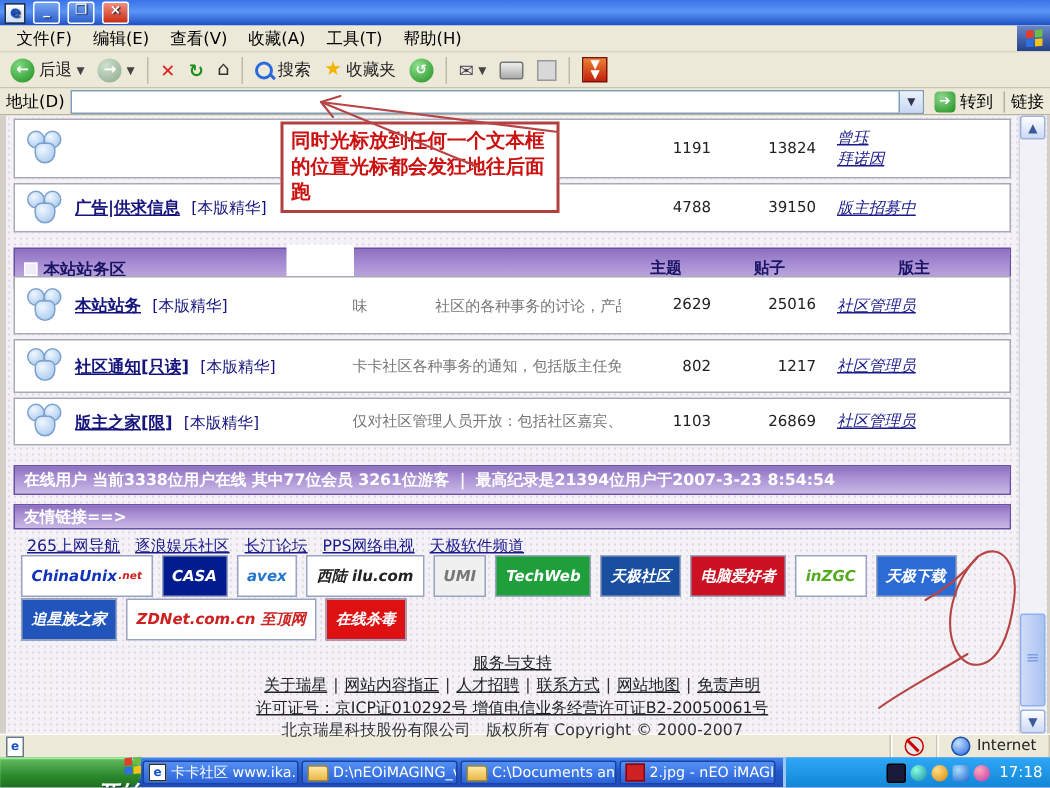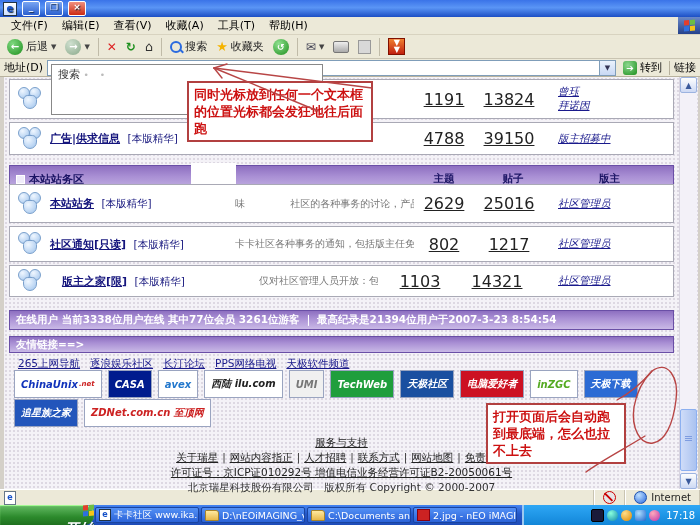--- a/index.html
+++ b/index.html
@@ -71,21 +71,21 @@
 
   
   .content{flex:1;position:relative;background:#f4f2f7;
     background-image:radial-gradient(#ddd8e2 0.8px,transparent 1px);background-size:4px 4px;
     border-left:4px solid #d4d0c8;border-right:2px solid #d4d0c8;box-sizing:border-box;}
   .row,.pbar{position:absolute;left:5px;right:24px;box-sizing:border-box;}
   .row{background:#fff;border:1px solid #a9a9b5;display:flex;align-items:center;}
   .cell-icon{width:40px;display:flex;justify-content:center;flex:none;}
   .cell-title{width:185px;flex:none;}
   .cell-desc{flex:1;color:#777;font-size:10px;overflow:hidden;white-space:nowrap;}
-  .cell-num{width:60px;flex:none;text-align:center;font-size:16px;color:#222;text-decoration:underline;}
+  .cell-num{width:60px;flex:none;text-align:right;font-size:10px;color:#222;}
   .cell-num.posts{width:70px;}
   .cell-mods{width:115px;flex:none;text-align:left;padding-left:14px;font-size:10.5px;}
   .flink-navy{color:#1a1a8c;text-decoration:underline;font-style:italic;}
   .ftitle{color:#15157d;font-weight:bold;text-decoration:underline;font-size:11px;}
   .ftag{color:#15157d;font-size:10.5px;margin-left:4px;}
   .clubicon{width:26px;height:26px;position:relative;}
   .clubicon i{position:absolute;border-radius:50%;
     background:radial-gradient(circle at 35% 30%,#f0f7ff,#9fc3ec);border:1px solid #7aa0cc;}
   .clubicon i.a{left:1px;top:1px;width:10px;height:10px;}
   .clubicon i.b{left:12px;top:1px;width:10px;height:10px;}
@@ -342,35 +342,35 @@
       <div class="cell-title">
         <span class="ftitle">社区通知[只读]</span>
         <span class="ftag">[本版精华]</span>
       </div>
       <div class="cell-desc">卡卡社区各种事务的通知，包括版主任免、用户发言等。</div>
       <div class="cell-num">802</div>
       <div class="cell-num posts">1217</div>
       <div class="cell-mods"><span class="flink-navy">社区管理员</span></div>
     </div>
 
-    <div class="row" style="top:188px;height:32px;gap:12px;">
+    <div class="row" style="top:188px;height:32px;">
       <div class="cell-icon">
           <span class="clubicon">
             <i class="a"></i>
             <i class="b"></i>
             <i class="c"></i>
           </span>
         </div>
       <div class="cell-title">
         <span class="ftitle">版主之家[限]</span>
         <span class="ftag">[本版精华]</span>
       </div>
       <div class="cell-desc">仅对社区管理人员开放：包括社区嘉宾、版主、大版主、在线技术支持工程师。</div>
       <div class="cell-num">1103</div>
-      <div class="cell-num posts">14321</div>
+      <div class="cell-num posts">26869</div>
       <div class="cell-mods"><span class="flink-navy">社区管理员</span></div>
     </div>
 
     <div class="pbar info" style="top:233px;height:20px;">
       <span>在线用户  当前3338位用户在线  其中77位会员  3261位游客  ｜  最高纪录是21394位用户于2007-3-23  8:54:54</span>
     </div>
 
     <div class="pbar info" style="top:259px;height:17px;">
       <span>友情链接==&gt;</span>
     </div>
@@ -385,44 +385,40 @@
         <span class="logo" style="background: rgb(240, 240, 240); color: rgb(119, 119, 119);">UMI</span>
         <span class="logo" style="background: rgb(31, 158, 60); color: rgb(255, 255, 255);">TechWeb</span>
         <span class="logo" style="background: rgb(26, 79, 160); color: rgb(255, 255, 255);">天极社区</span>
         <span class="logo" style="background: rgb(204, 17, 34); color: rgb(255, 255, 255);">电脑爱好者</span>
         <span class="logo" style="background: rgb(255, 255, 255); color: rgb(85, 170, 34);">inZGC</span>
         <span class="logo" style="background: rgb(44, 107, 212); color: rgb(255, 255, 255);">天极下载</span>
       </div>
     <div class="logorow" style="top:322px;" id="logos2">
         <span class="logo" style="background: rgb(34, 85, 187); color: rgb(255, 255, 255);">追星族之家</span>
         <span class="logo" style="background: rgb(255, 255, 255); color: rgb(204, 34, 34);">ZDNet.com.cn 至顶网</span>
+        <span class="logo" style="background: rgb(221, 17, 17); color: rgb(255, 255, 255);">在线杀毒</span>
       </div>
 
     <div class="sitefooter" style="top:358px;">
       <div><span class="lnk">服务与支持</span></div>
       <div id="footerlinks"><span class="lnk">关于瑞星</span><span class="fsep">|</span><span class="lnk">网站内容指正</span><span class="fsep">|</span><span class="lnk">人才招聘</span><span class="fsep">|</span><span class="lnk">联系方式</span><span class="fsep">|</span><span class="lnk">网站地图</span><span class="fsep">|</span><span class="lnk">免责声明</span></div>
       <div><span class="lnk">许可证号：京ICP证010292号  增值电信业务经营许可证B2-20050061号</span></div>
       <div>北京瑞星科技股份有限公司　版权所有  Copyright © 2000-2007</div>
     </div>
 
     <div class="vscroll">
       <div class="sbtn up">▲</div>
       <div class="sthumb">
           <i></i>
         </div>
       <div class="sbtn down">▼</div>
     </div>
 
-    <div class="dropdown">
-      <span>搜索</span>
-      <span class="dots">• •</span>
-    </div>
 
     <div class="note note1">同时光标放到任何一个文本框的位置光标都会发狂地往后面跑</div>
-    <div class="note note2">打开页面后会自动跑到最底端，怎么也拉不上去</div>
   </div>
 
   <div class="statusbar">
     <div class="st-left">
       <span class="pageico">e</span>
     </div>
     <div class="st-cell">
       <span class="banico"></span>
     </div>
     <div class="st-cell">

